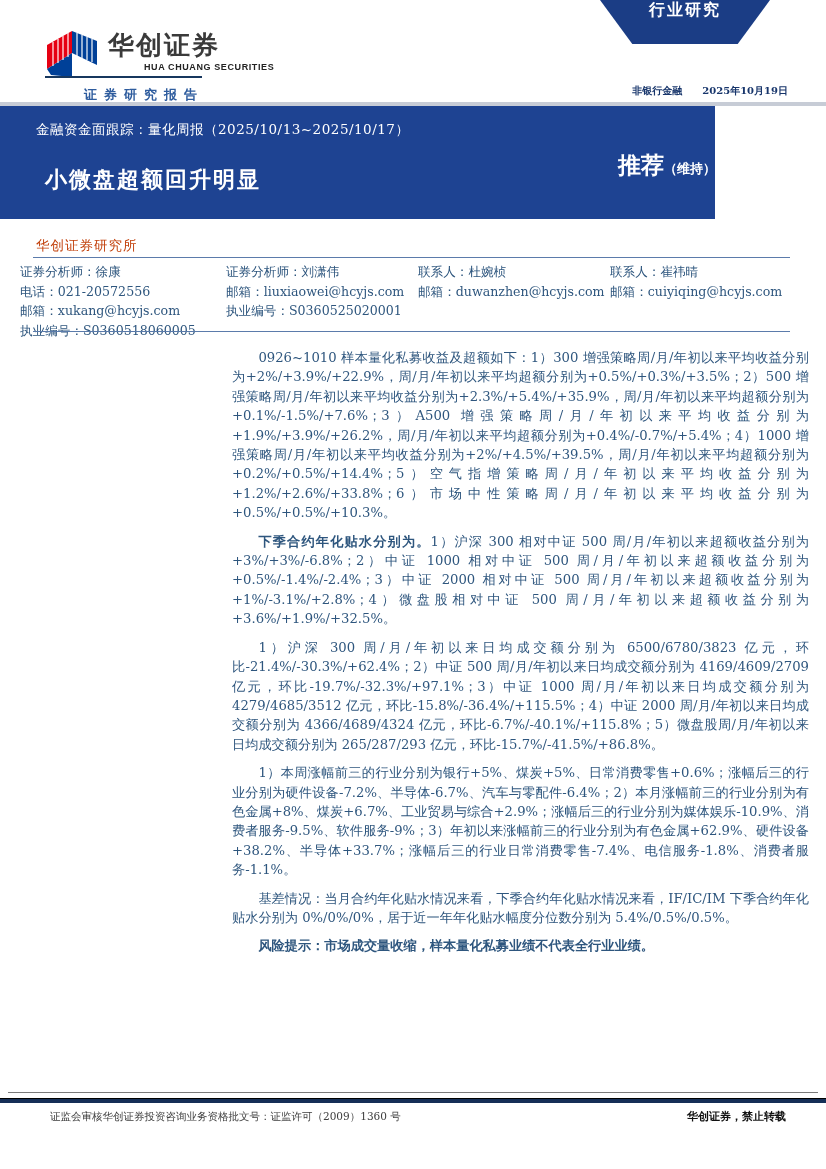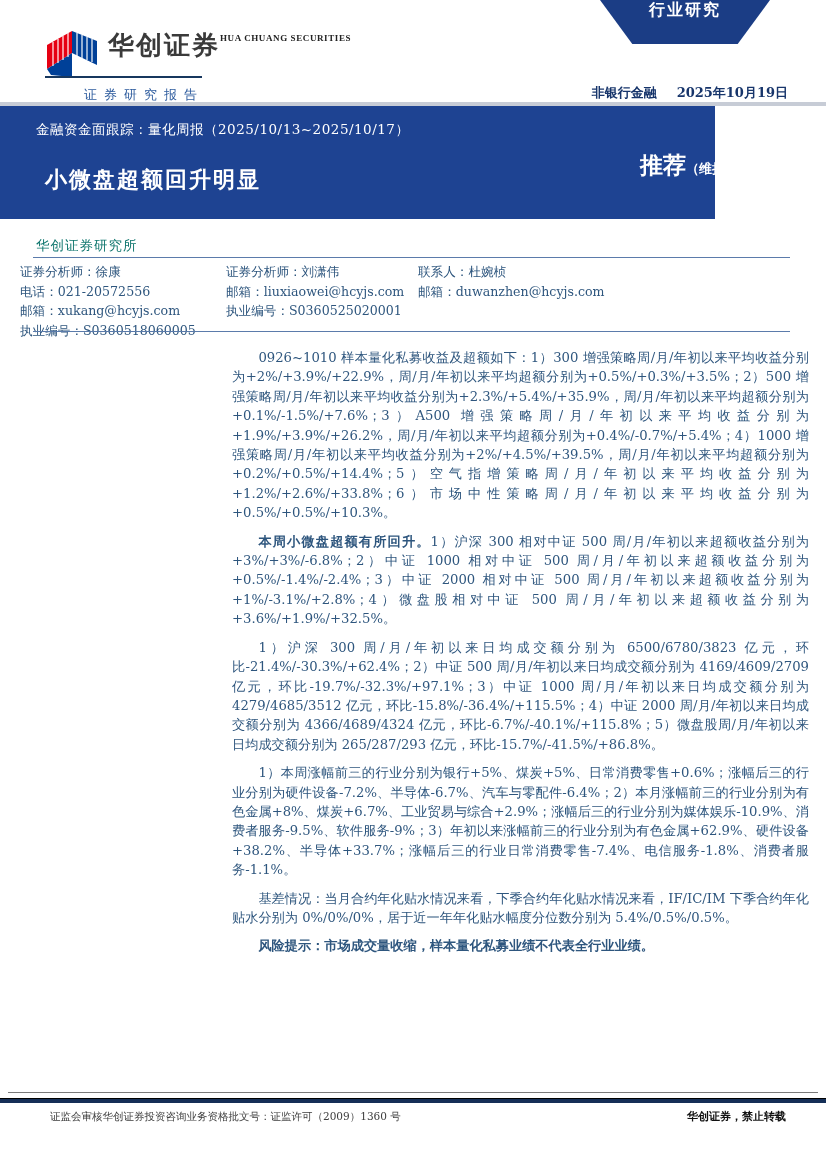--- a/index.html
+++ b/index.html
@@ -4,43 +4,43 @@
 <style>
   * { margin:0; padding:0; box-sizing:border-box; }
   html,body { background:#ffffff; }
   .page {
     position:relative; width:826px; height:1169px; background:#ffffff;
     font-family:"DejaVu Serif","Liberation Serif",serif; overflow:hidden;
   }
   
   .logo-block { position:absolute; left:45px; top:29px; display:flex; gap:9px; }
   .logo-cube { width:54px; height:50px; flex:0 0 auto; }
-  .logo-text { display:flex; flex-direction:row; justify-content:flex-start; padding-top:2px; }
+  .logo-text { display:flex; flex-direction:column; justify-content:flex-start; padding-top:2px; }
   .logo-cn { font-family:"DejaVu Sans","Liberation Sans",sans-serif; font-size:26px; font-weight:bold; color:#3a3a3a; letter-spacing:2px; line-height:1.1; }
-  .logo-en { font-family:Liberation Serif, serif; font-size:9px; font-weight:bold; color:#232323; letter-spacing:0.6px; margin-top:2px; }
+  .logo-en { font-family:Liberation Sans, sans-serif; font-size:9px; font-weight:bold; color:#232323; letter-spacing:0.6px; margin-top:2px;margin-left:36px; }
   .logo-underline { position:absolute; left:45px; top:76px; width:157px; height:2px; background:#17375E; }
-  .report-type { position:absolute; left:84px; top:86px; font-size:13px; font-weight:normal; color:#2E5C9E; letter-spacing:7px; }
+  .report-type { position:absolute; left:84px; top:86px; font-size:13px; font-weight:bold; color:#2E5C9E; letter-spacing:7px; }
   .corner-banner {
     position:absolute; left:600px; top:0; width:170px; height:44px; background:#1B3D85;
     clip-path:polygon(0 0,100% 0,81% 100%,19% 100%);
     color:#ffffff; text-align:center; font-size:16px; font-weight:bold; 
     padding-top:0; letter-spacing:2px;
   }
-  .industry-date { position:absolute; right:38px; top:84px; font-size:13px; font-weight:bold; color:#17356B; }
+  .industry-date { position:absolute; right:38px; top:84px; font-size:10px; font-weight:bold; color:#17356B; }
   .industry-date .industry { margin-right:20px; }
   
   .banner-shadow { position:absolute; left:0; top:102px; width:826px; height:4px; background:#c7ccd6; }
   .banner { position:absolute; left:0; top:106px; width:715px; height:113px; background:#1E4392; color:#ffffff; }
   .banner-series { position:absolute; left:36px; top:15px; font-size:13.5px; letter-spacing:0.5px; }
   .banner-title { position:absolute; left:45px; top:59px; font-size:22px; font-weight:bold; letter-spacing:2px; }
-  .banner-rating { position:absolute; left:640px; top:44px; white-space:nowrap; }
+  .banner-rating { position:absolute; left:618px; top:44px; white-space:nowrap; }
   .rating-main { font-size:23px; font-weight:bold; }
   .rating-note { font-size:13px; font-weight:bold; }
   
-  .institute { position:absolute; left:36px; top:237px; font-size:13.5px; color:#0f766e; letter-spacing:1px; }
+  .institute { position:absolute; left:36px; top:237px; font-size:13.5px; color:#c2410c; letter-spacing:1px; }
   .rule { position:absolute; left:33px; width:757px; border-top:1px solid #5B7BAB; }
   .rule-1 { top:257px; }
   .rule-2 { top:331px; }
   .analyst-cell { position:absolute; top:262px; font-size:12.6px; color:#2E567E; line-height:19.5px; white-space:nowrap; }
   .cell-1 { left:20px; }
   .cell-2 { left:226px; }
   .cell-3 { left:418px; }
   .cell-4 { left:610px; }
   
   .doc-body {
@@ -111,25 +111,29 @@
   </div>
   <div class="analyst-cell cell-2">
     <div>证券分析师：刘潇伟</div>
     <div>邮箱：liuxiaowei@hcyjs.com</div>
     <div>执业编号：S0360525020001</div>
   </div>
   <div class="analyst-cell cell-3">
     <div>联系人：杜婉桢</div>
     <div>邮箱：duwanzhen@hcyjs.com</div>
   </div>
+  <div class="analyst-cell cell-4">
+    <div>联系人：崔祎晴</div>
+    <div>邮箱：cuiyiqing@hcyjs.com</div>
+  </div>
   <div class="rule rule-2"></div>
 
   <div class="doc-body">
     <p>0926~1010 样本量化私募收益及超额如下：1）300 增强策略周/月/年初以来平均收益分别为+2%/+3.9%/+22.9%，周/月/年初以来平均超额分别为+0.5%/+0.3%/+3.5%；2）500 增强策略周/月/年初以来平均收益分别为+2.3%/+5.4%/+35.9%，周/月/年初以来平均超额分别为+0.1%/-1.5%/+7.6%；3）A500 增强策略周/月/年初以来平均收益分别为+1.9%/+3.9%/+26.2%，周/月/年初以来平均超额分别为+0.4%/-0.7%/+5.4%；4）1000 增强策略周/月/年初以来平均收益分别为+2%/+4.5%/+39.5%，周/月/年初以来平均超额分别为+0.2%/+0.5%/+14.4%；5）空气指增策略周/月/年初以来平均收益分别为+1.2%/+2.6%/+33.8%；6）市场中性策略周/月/年初以来平均收益分别为+0.5%/+0.5%/+10.3%。</p>
-    <p><span class="lead-bold">本周小微盘超额有所回升。</span><span>1）沪深 300 相对中证 500 周/月/年初以来超额收益分别为+3%/+3%/-6.8%；2）中证 1000 相对中证 500 周/月/年初以来超额收益分别为+0.5%/-1.4%/-2.4%；3）中证 2000 相对中证 500 周/月/年初以来超额收益分别为+1%/-3.1%/+2.8%；4）微盘股相对中证 500 周/月/年初以来超额收益分别为+3.6%/+1.9%/+32.5%。</span></p>
+    <p><span class="lead-bold">下季合约年化贴水分别为。</span><span>1）沪深 300 相对中证 500 周/月/年初以来超额收益分别为+3%/+3%/-6.8%；2）中证 1000 相对中证 500 周/月/年初以来超额收益分别为+0.5%/-1.4%/-2.4%；3）中证 2000 相对中证 500 周/月/年初以来超额收益分别为+1%/-3.1%/+2.8%；4）微盘股相对中证 500 周/月/年初以来超额收益分别为+3.6%/+1.9%/+32.5%。</span></p>
     <p>1）沪深 300 周/月/年初以来日均成交额分别为 6500/6780/3823 亿元，环比-21.4%/-30.3%/+62.4%；2）中证 500 周/月/年初以来日均成交额分别为 4169/4609/2709 亿元，环比-19.7%/-32.3%/+97.1%；3）中证 1000 周/月/年初以来日均成交额分别为 4279/4685/3512 亿元，环比-15.8%/-36.4%/+115.5%；4）中证 2000 周/月/年初以来日均成交额分别为 4366/4689/4324 亿元，环比-6.7%/-40.1%/+115.8%；5）微盘股周/月/年初以来日均成交额分别为 265/287/293 亿元，环比-15.7%/-41.5%/+86.8%。</p>
     <p>1）本周涨幅前三的行业分别为银行+5%、煤炭+5%、日常消费零售+0.6%；涨幅后三的行业分别为硬件设备-7.2%、半导体-6.7%、汽车与零配件-6.4%；2）本月涨幅前三的行业分别为有色金属+8%、煤炭+6.7%、工业贸易与综合+2.9%；涨幅后三的行业分别为媒体娱乐-10.9%、消费者服务-9.5%、软件服务-9%；3）年初以来涨幅前三的行业分别为有色金属+62.9%、硬件设备+38.2%、半导体+33.7%；涨幅后三的行业日常消费零售-7.4%、电信服务-1.8%、消费者服务-1.1%。</p>
     <p>基差情况：当月合约年化贴水情况来看，下季合约年化贴水情况来看，IF/IC/IM 下季合约年化贴水分别为 0%/0%/0%，居于近一年年化贴水幅度分位数分别为 5.4%/0.5%/0.5%。</p>
     <p class="risk">风险提示：市场成交量收缩，样本量化私募业绩不代表全行业业绩。</p>
   </div>
 
   <div class="footer-thin-line"></div>
   <div class="footer-thick-line"></div>
   <div class="footer-left">证监会审核华创证券投资咨询业务资格批文号：证监许可（2009）1360 号</div>
   <div class="footer-right">华创证券，禁止转载</div>

